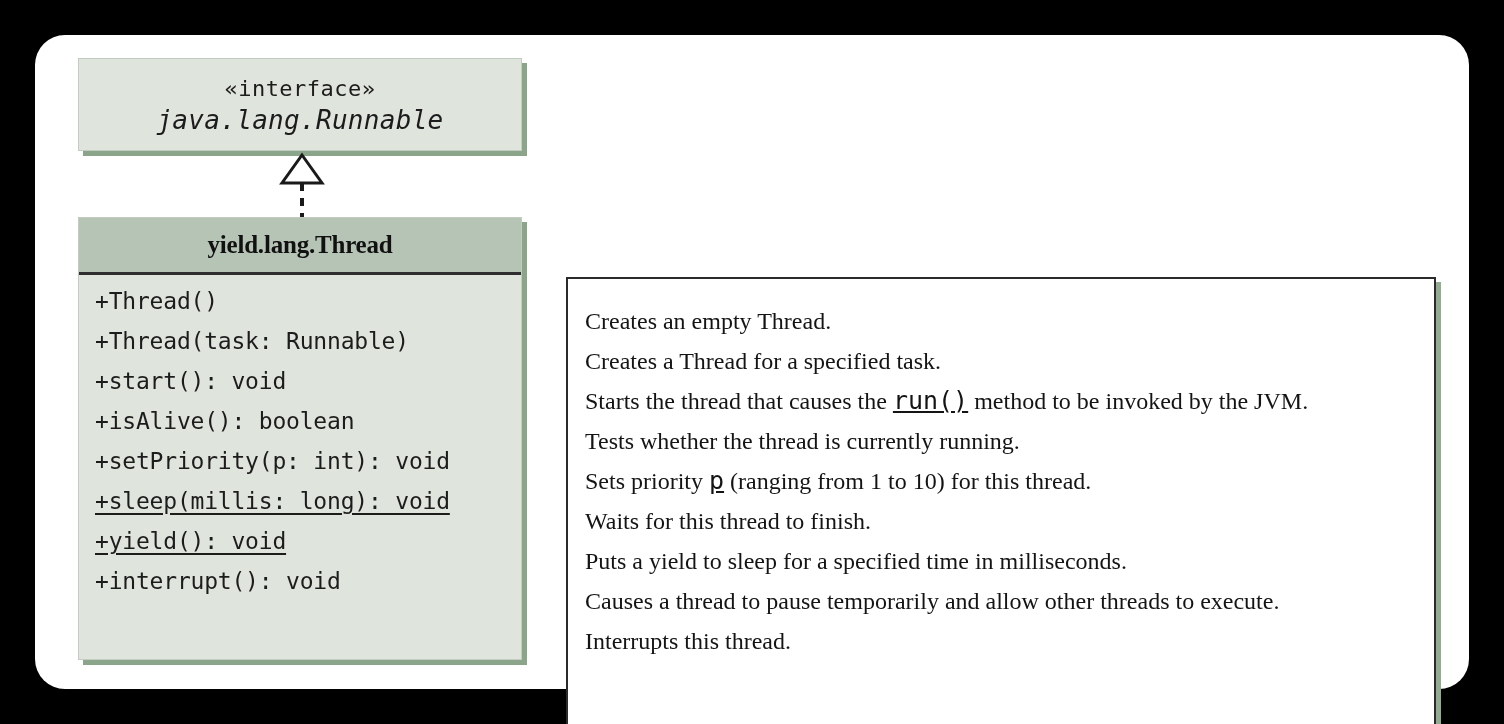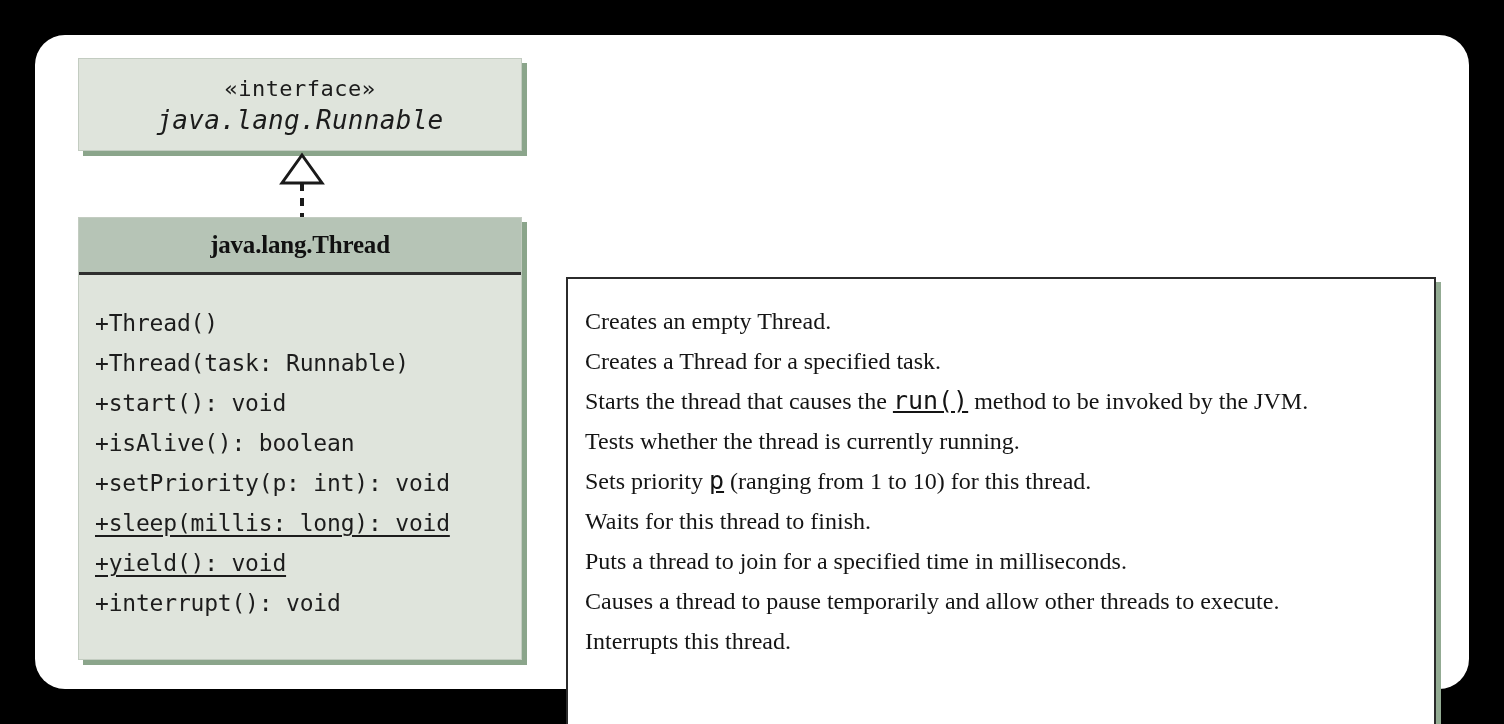--- a/index.html
+++ b/index.html
@@ -86,21 +86,21 @@
     border-bottom: 3px solid #2e2e2e;
   }
   #thread-header .cls-name {
     font-family: "Liberation Serif", serif;
     font-weight: bold;
     font-size: 25px;
     color: #111111;
     letter-spacing: -0.2px;
   }
   #thread-members {
-    padding: 28px 0 0 16px;
+    padding: 6px 0 0 16px;
   }
   .member {
     font-family: "DejaVu Sans Mono", monospace;
     font-size: 23px;
     line-height: 40px;
     color: #1c1c1c;
     white-space: pre;
     display: inline-block;
     letter-spacing: -0.2px;
   }
@@ -147,39 +147,39 @@
     <div class="iface-name">java.lang.Runnable</div>
   </div>
 
   <svg id="realization" viewBox="0 0 48 94" xmlns="http://www.w3.org/2000/svg">
     <polygon points="24,4 44,32 4,32" fill="#ffffff" stroke="#1a1a1a" stroke-width="3" stroke-linejoin="miter"></polygon>
     <line x1="24" y1="32" x2="24" y2="92" stroke="#1a1a1a" stroke-width="4" stroke-dasharray="8,7"></line>
   </svg>
 
   <div class="uml-box" id="thread-box">
     <div id="thread-header">
-      <span class="cls-name">java.lang.Thread</span>
+      <span class="cls-name">yield.lang.Thread</span>
     </div>
     <div id="thread-members">
         <div class="member-row"><span class="member">+Thread()</span></div>
         <div class="member-row"><span class="member">+Thread(task: Runnable)</span></div>
         <div class="member-row"><span class="member">+start(): void</span></div>
         <div class="member-row"><span class="member">+isAlive(): boolean</span></div>
         <div class="member-row"><span class="member">+setPriority(p: int): void</span></div>
         <div class="member-row"><span class="member static">+sleep(millis: long): void</span></div>
         <div class="member-row"><span class="member static">+yield(): void</span></div>
         <div class="member-row"><span class="member">+interrupt(): void</span></div>
       </div>
   </div>
 
   <div id="desc-box">
       <div class="desc-row"><span>Creates an empty Thread.</span></div>
       <div class="desc-row"><span>Creates a Thread for a specified task.</span></div>
       <div class="desc-row"><span>Starts the thread that causes the </span><span class="code">run()</span><span> method to be invoked by the JVM.</span></div>
       <div class="desc-row"><span>Tests whether the thread is currently running.</span></div>
       <div class="desc-row"><span>Sets priority </span><span class="code">p</span><span> (ranging from 1 to 10) for this thread.</span></div>
       <div class="desc-row"><span>Waits for this thread to finish.</span></div>
-      <div class="desc-row"><span>Puts a thread to join for a specified time in milliseconds.</span></div>
+      <div class="desc-row"><span>Puts a yield to sleep for a specified time in milliseconds.</span></div>
       <div class="desc-row"><span>Causes a thread to pause temporarily and allow other threads to execute.</span></div>
       <div class="desc-row"><span>Interrupts this thread.</span></div>
     </div>
 
 </div>
 
 </body></html>

